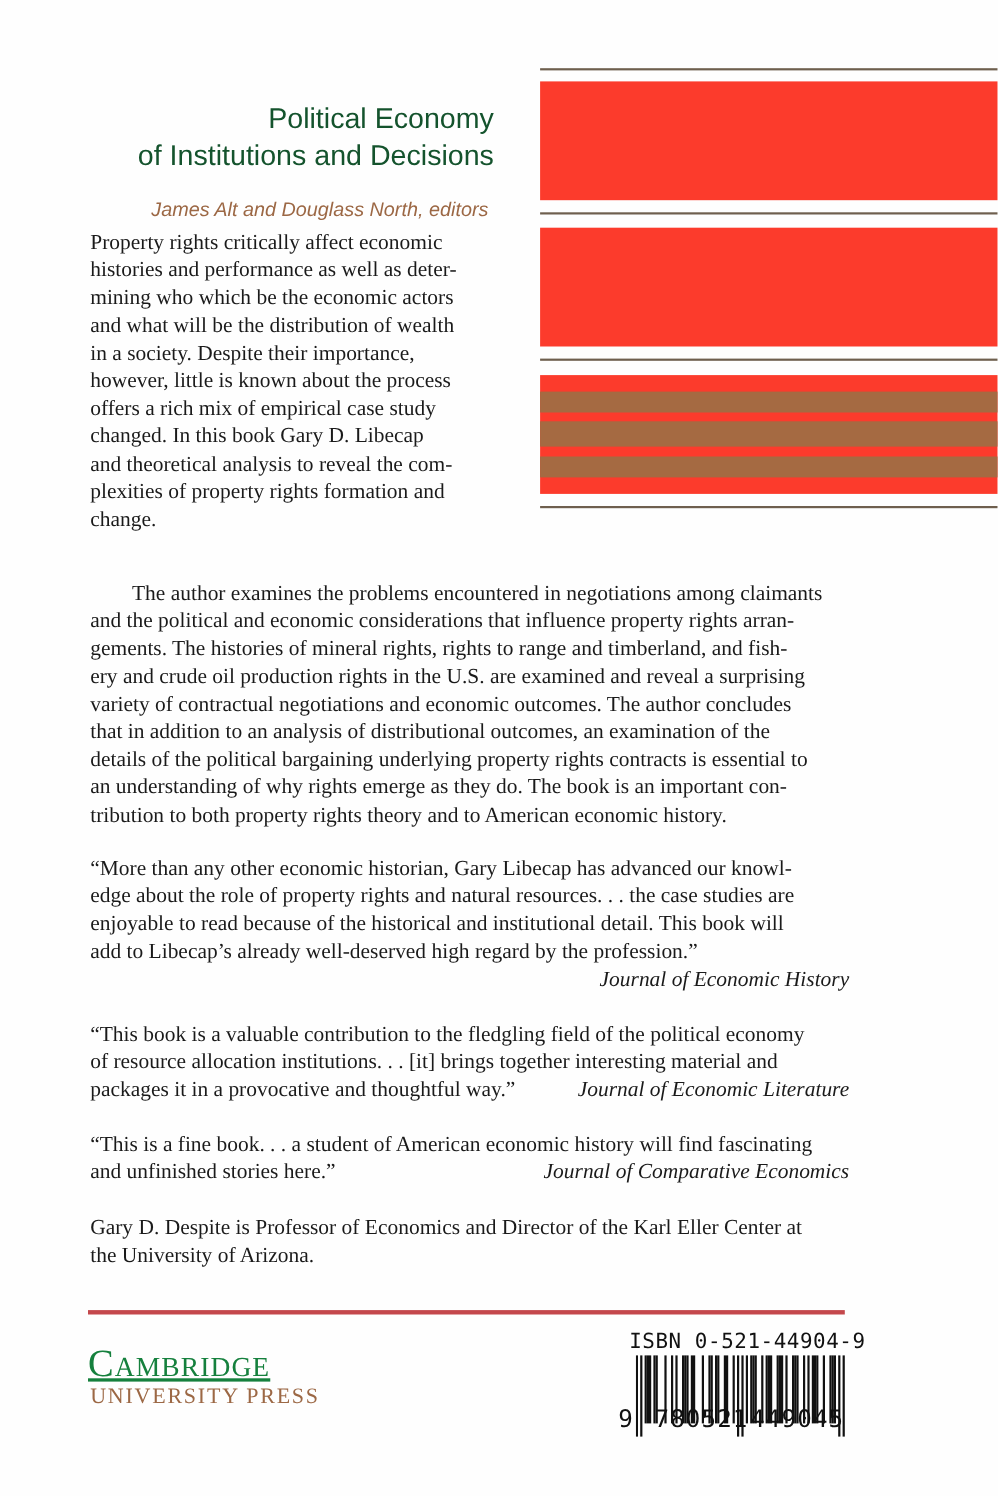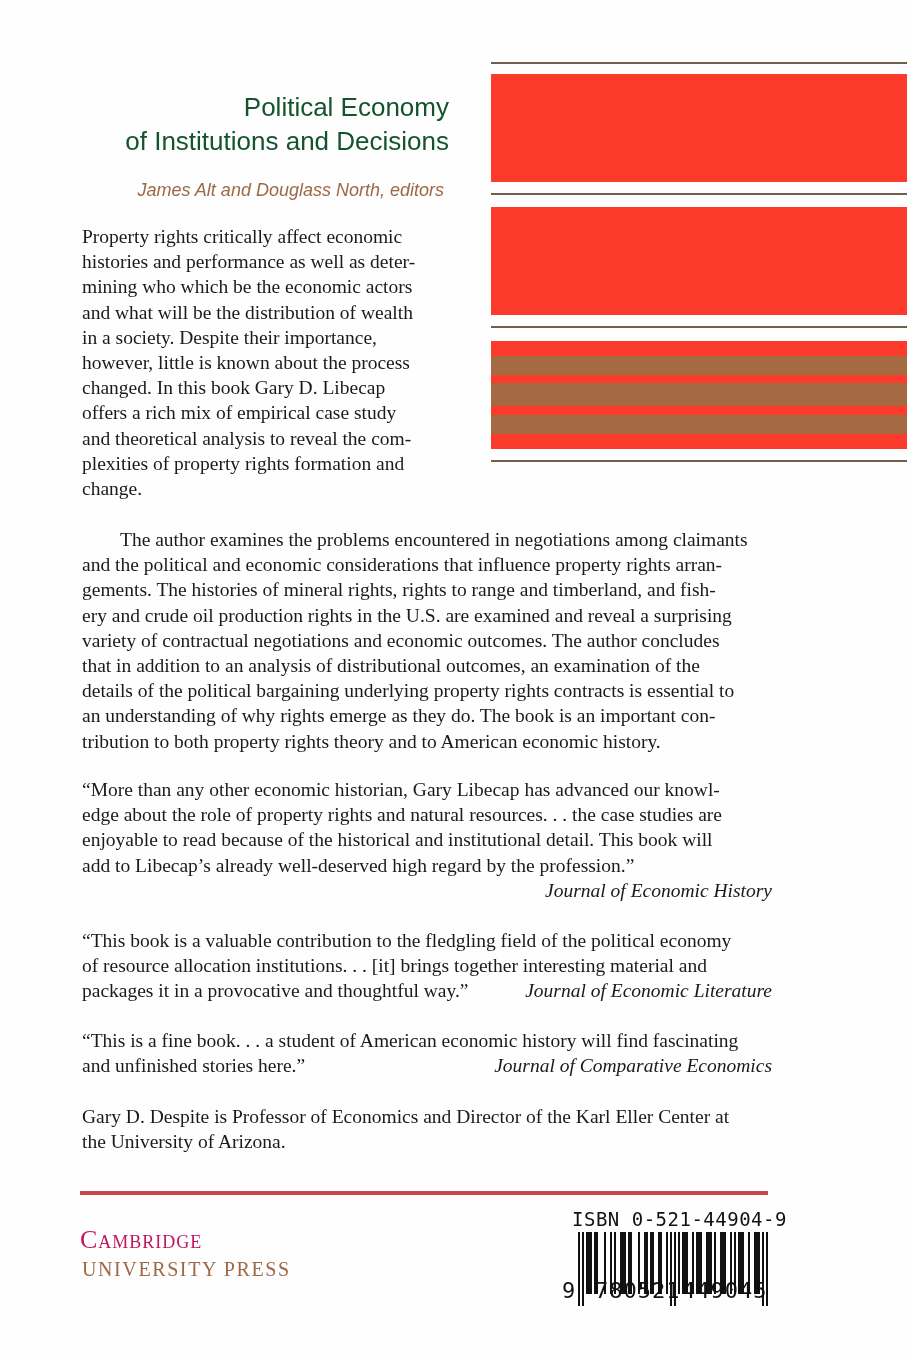--- a/index.html
+++ b/index.html
@@ -20,35 +20,35 @@
     font-style: italic; color: #9c6845; font-size: 18px;
     right: 463px; top: 180px; white-space: nowrap;
   }
   .stripes { left: 491px; width: 416px; top: 0; height: 470px; }
   .stripes .rule { position: absolute; left: 0; right: 0; height: 2px; background: #6e5f4e; }
   .stripes .blk  { position: absolute; left: 0; right: 0; }
   .red { background: #fc3b2c; }
   .brown { background: #a56a42; }
 
   .para1 {
-    left: 82px; top: 224px; width: 345px;
+    left: 82px; top: 208px; width: 345px;
     font-size: 19.5px; line-height: 25.2px;
   }
   .wide {
     left: 82px; width: 690px;
     font-size: 19.5px; line-height: 25.2px;
   }
   .line { display: block; white-space: nowrap; }
   .indent { text-indent: 38px; }
   .src { display: block; text-align: right; font-style: italic; white-space: nowrap; }
   .inline-src { float: right; font-style: italic; }
   .red-rule { left: 80px; width: 688px; top: 1191px; height: 4px; background: #c4484c; }
   .cup1 {
-    left: 80px; top: 1222px; font-size: 26px; color: #be185d;
-    letter-spacing: 1px; line-height: 36px; font-variant: small-caps;
+    left: 80px; top: 1222px; font-size: 35px; color: #15803d;
+    letter-spacing: 1px; line-height: 36px; font-variant: small-caps; text-decoration: underline;
   }
   .cup2 {
     left: 82px; top: 1257px; font-size: 20px; color: #9c6845;
     letter-spacing: 1.6px; line-height: 24px;
   }
   .isbn-label {
     left: 572px; top: 1208px; font-family: "DejaVu Sans Mono", monospace;
     font-size: 19px; color: #111; letter-spacing: 0.5px;
   }
   .barcode { left: 578px; top: 1232px; width: 190px; height: 70px; }
@@ -79,22 +79,22 @@
   <div class="rule" style="top:460px"></div>
 </div>
 
 <div class="abs para1" id="para1">
     <span class="line">Property rights critically affect economic</span>
     <span class="line">histories and performance as well as deter-</span>
     <span class="line">mining who which be the economic actors</span>
     <span class="line">and what will be the distribution of wealth</span>
     <span class="line">in a society.  Despite their importance,</span>
     <span class="line">however, little is known about the process</span>
+    <span class="line">offers a rich mix of empirical case study</span>
     <span class="line">changed.  In this book Gary D. Libecap</span>
-    <span class="line">offers a rich mix of empirical case study</span>
     <span class="line">and theoretical analysis to reveal the com-</span>
     <span class="line">plexities of property rights formation and</span>
     <span class="line">change.</span>
   </div>
 
 <div class="abs wide" style="top:527px" id="para2">
     <span class="line indent">The author examines the problems encountered in negotiations among claimants</span>
     <span class="line">and the political and economic considerations that influence property rights arran-</span>
     <span class="line">gements.  The histories of mineral rights, rights to range and timberland, and fish-</span>
     <span class="line">ery and crude oil production rights in the U.S. are examined and reveal a surprising</span>

